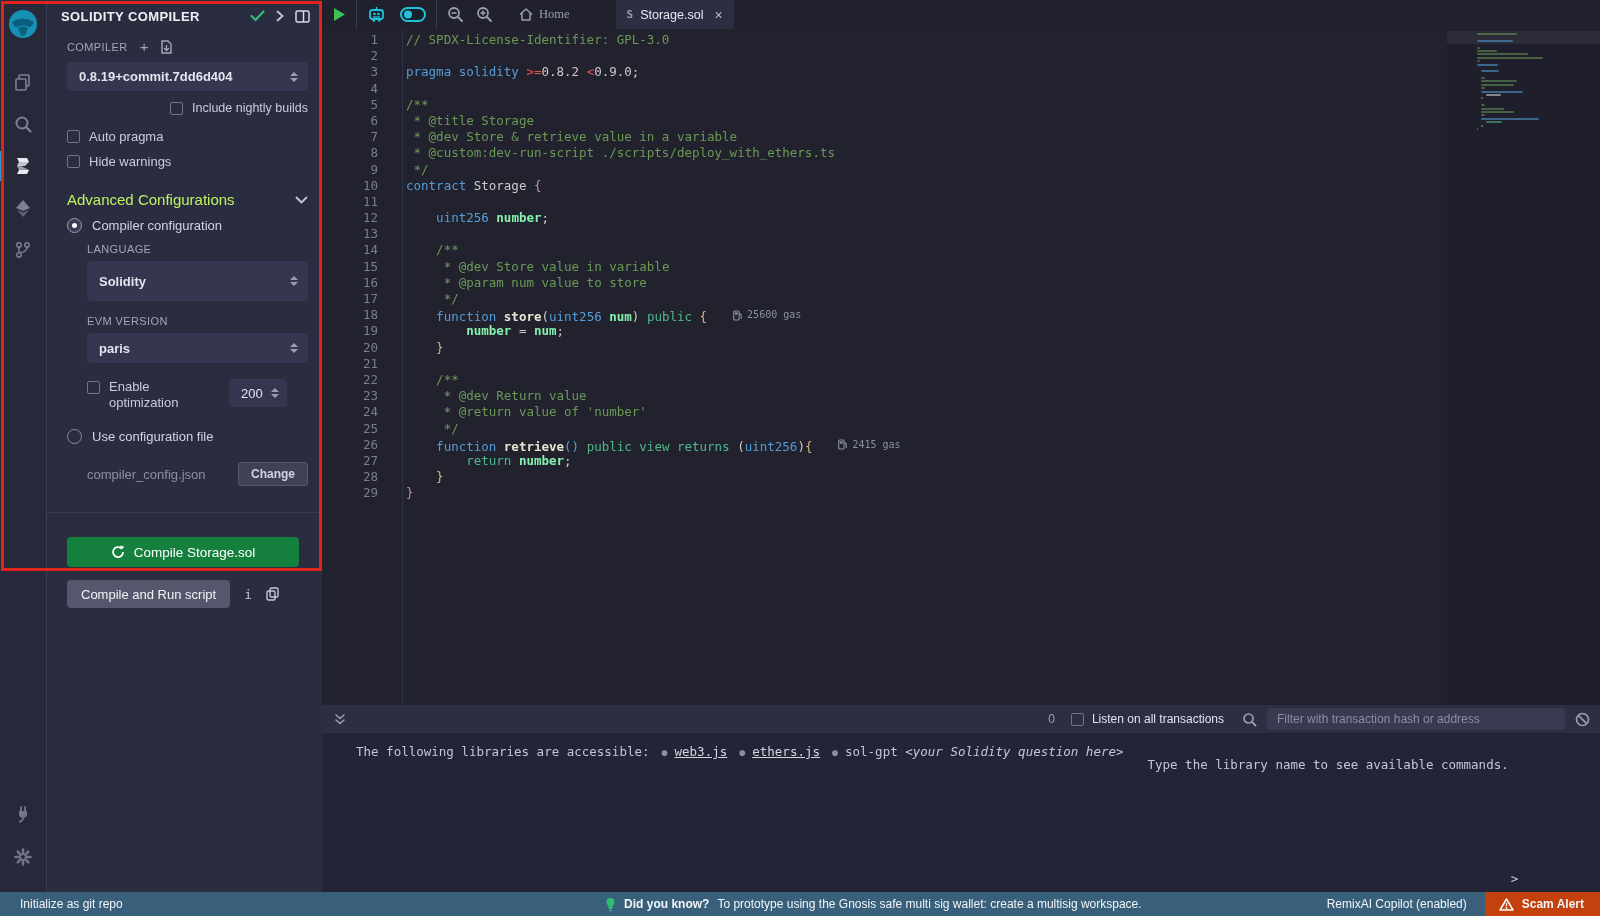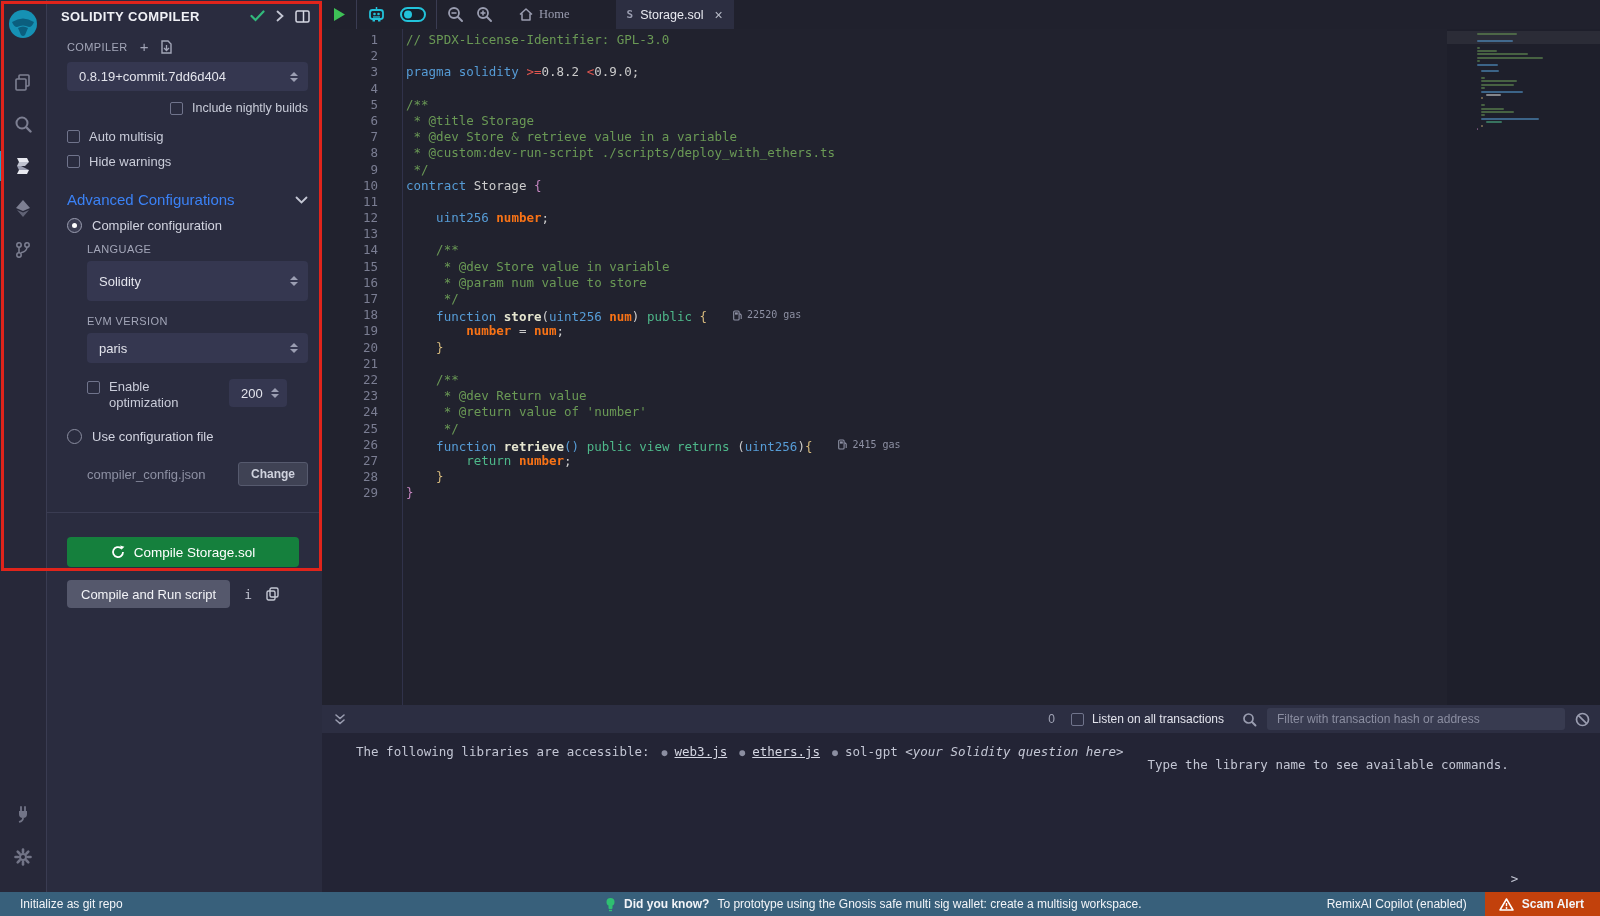--- a/index.html
+++ b/index.html
@@ -24,31 +24,31 @@
   .sidepanel { width:275px; background:#2a2c3f; display:flex; flex-direction:column;
     color:#d6d8e4; position:relative; }
   .sp-header { height:32px; display:flex; align-items:center; padding:0 12px 0 14px; }
   .sp-title { font-size:13px; font-weight:bold; color:#f0f1f6; letter-spacing:.4px; flex:1; }
   .sp-hicons { display:flex; align-items:center; gap:11px; }
   .sp-body { padding:4px 14px 0 20px; font-size:13px; }
   .lblrow { display:flex; align-items:center; gap:12px; margin:4px 0 8px 0; }
   .minilabel { font-size:11px; color:#a3a6b8; letter-spacing:.4px; }
   .selectbox { height:29px; background:#353750; border-radius:4px; display:flex; align-items:center;
     padding:0 10px 0 12px; color:#e3e4ec; font-size:13px; cursor:pointer; }
-  .selectbox .grow { flex:1; }
+  .selectbox .grow { flex:1;font-weight:bold; }
   .updown { display:flex; flex-direction:column; gap:2px; align-items:center; }
   .updown i { width:0; height:0; border-left:4px solid transparent; border-right:4px solid transparent; display:block; }
   .updown .up { border-bottom:4px solid #9b9eb2; }
   .updown .dn { border-top:4px solid #9b9eb2; }
   .chk { width:13px; height:13px; border:1px solid #70748c; border-radius:2px; background:transparent;
     flex:none; cursor:pointer; }
   .chkrow { display:flex; align-items:center; gap:9px; margin:10px 0; color:#c9ccd9; font-size:13px; }
   .nightly { justify-content:flex-end; margin:10px 0 14px 0; font-size:12.5px; }
   .sec-title { display:flex; align-items:center; margin:22px 0 10px 0; }
-  .sec-title span { font-size:15px; color:#3b82f6; flex:1; }
+  .sec-title span { font-size:15px; color:#bef264; flex:1; }
   .radiorow { display:flex; align-items:center; gap:10px; margin:8px 0 10px 0; color:#d2d4e0; }
   .radio { width:15px; height:15px; border-radius:50%; border:1px solid #8a8da0; position:relative; flex:none; cursor:pointer; }
   .radio.sel { background:#3b3d52; border-color:#9a9db0; }
   .radio.sel::after { content:""; position:absolute; left:4px; top:4px; width:5px; height:5px;
     border-radius:50%; background:#fff; }
   .indent { margin-left:20px; }
   .optrow { display:flex; align-items:flex-start; margin:16px 0 18px 0; }
   .optlabel { color:#c9ccd9; font-size:13px; line-height:16px; margin-left:9px; width:92px; }
   .numbox { height:28px; width:58px; background:#353750; border-radius:4px; margin-left:28px;
     display:flex; align-items:center; padding:0 6px 0 12px; }
@@ -84,21 +84,21 @@
   .tab .close { color:#b9bcc9; font-size:14px; margin-left:4px; cursor:pointer; }
 
   .editor { height:676px; display:flex; position:relative; background:#21222e; }
   .gutter { width:80px; padding-top:3px; text-align:right; color:#7b7e93;
     font-family:"DejaVu Sans Mono", monospace; font-size:12.5px; }
   .gutter .ln { height:16.2px; line-height:16.2px; padding-right:24px; }
   .codearea { flex:1; padding-top:3px; border-left:1px solid #30324a; overflow:hidden; }
   .cl { height:16.2px; line-height:16.2px; white-space:pre; font-family:"DejaVu Sans Mono", monospace;
     font-size:12.5px; color:#cccccc; padding-left:3px; }
   .tk-c { color:#6a9955; } .tk-k { color:#569cd6; } .tk-g { color:#4eb88a; }
-  .tk-o { color:#e0564f; } .tk-t { color:#cccccc; } .tk-b { color:#f97316; font-weight:bold; }
+  .tk-o { color:#e0564f; } .tk-t { color:#cccccc; } .tk-b { color:#86efac; font-weight:bold; }
   .tk-f { color:#e6e6d0; font-weight:bold; } .tk-p1 { color:#c586c0; } .tk-p2 { color:#d7ba7d; }
   .gas { display:inline-flex; align-items:center; gap:5px; margin-left:26px; color:#8d90a3;
     font-size:10px; font-family:"DejaVu Sans Mono", monospace; }
   .rightcol { width:153px; background:#1e1f2b; position:relative; }
   .mm-slider { position:absolute; left:0; right:0; top:2px; height:13px; background:rgba(255,255,255,.06); }
   .minimap { position:absolute; left:30px; top:4px; width:111px; }
   .minimap .mml { height:2px; margin-bottom:1.4px; border-radius:1px; }
 
   
   .termbar { height:28px; background:#2c2e42; display:flex; align-items:center; padding:0 10px 0 12px; }
@@ -235,21 +235,21 @@
               <i class="up"></i>
               <i class="dn"></i>
             </span>
         </div>
         <div class="chkrow nightly">
           <span class="chk"></span>
           <span>Include nightly builds</span>
         </div>
         <div class="chkrow">
           <span class="chk"></span>
-          <span>Auto multisig</span>
+          <span>Auto pragma</span>
         </div>
         <div class="chkrow">
           <span class="chk"></span>
           <span>Hide warnings</span>
         </div>
         <div class="sec-title">
           <span>Advanced Configurations</span>
           <svg width="13" height="8" viewBox="0 0 13 8">
             <path d="M1.5 1.5 L6.5 6.5 L11.5 1.5" fill="none" stroke="#c4c7d4" stroke-width="1.8" stroke-linecap="round"></path>
           </svg>
@@ -421,21 +421,21 @@
             <div class="cl"><span class="tk-t">    </span><span class="tk-k">uint256</span><span class="tk-t"> </span><span class="tk-b">number</span><span class="tk-t">;</span></div>
             <div class="cl"></div>
             <div class="cl"><span class="tk-t">    </span><span class="tk-c">/**</span></div>
             <div class="cl"><span class="tk-t">    </span><span class="tk-c"> * @dev Store value in variable</span></div>
             <div class="cl"><span class="tk-t">    </span><span class="tk-c"> * @param num value to store</span></div>
             <div class="cl"><span class="tk-t">    </span><span class="tk-c"> */</span></div>
             <div class="cl"><span class="tk-t">    </span><span class="tk-k">function </span><span class="tk-f">store</span><span class="tk-t">(</span><span class="tk-k">uint256</span><span class="tk-t"> </span><span class="tk-b">num</span><span class="tk-t">) </span><span class="tk-g">public</span><span class="tk-t"> </span><span class="tk-p2">{</span><span class="gas"><svg width="9" height="11" viewBox="0 0 9 11">
                   <rect x="0.7" y="1" width="5.4" height="9" rx="1" fill="none" stroke="#8d90a3" stroke-width="1.1"></rect>
                   <rect x="2" y="2.4" width="2.8" height="2.2" fill="#8d90a3"></rect>
                   <path d="M6.6 3.5 L8.2 5 V9" fill="none" stroke="#8d90a3" stroke-width="1.1"></path>
-                </svg><span>22520 gas</span></span></div>
+                </svg><span>25600 gas</span></span></div>
             <div class="cl"><span class="tk-t">        </span><span class="tk-b">number</span><span class="tk-t"> = </span><span class="tk-b">num</span><span class="tk-t">;</span></div>
             <div class="cl"><span class="tk-t">    </span><span class="tk-p2">}</span></div>
             <div class="cl"></div>
             <div class="cl"><span class="tk-t">    </span><span class="tk-c">/**</span></div>
             <div class="cl"><span class="tk-t">    </span><span class="tk-c"> * @dev Return value</span></div>
             <div class="cl"><span class="tk-t">    </span><span class="tk-c"> * @return value of 'number'</span></div>
             <div class="cl"><span class="tk-t">    </span><span class="tk-c"> */</span></div>
             <div class="cl"><span class="tk-t">    </span><span class="tk-k">function </span><span class="tk-f">retrieve</span><span class="tk-k">()</span><span class="tk-t"> </span><span class="tk-g">public view returns</span><span class="tk-t"> (</span><span class="tk-k">uint256</span><span class="tk-t">)</span><span class="tk-p2">{</span><span class="gas"><svg width="9" height="11" viewBox="0 0 9 11">
                   <rect x="0.7" y="1" width="5.4" height="9" rx="1" fill="none" stroke="#8d90a3" stroke-width="1.1"></rect>
                   <rect x="2" y="2.4" width="2.8" height="2.2" fill="#8d90a3"></rect>

